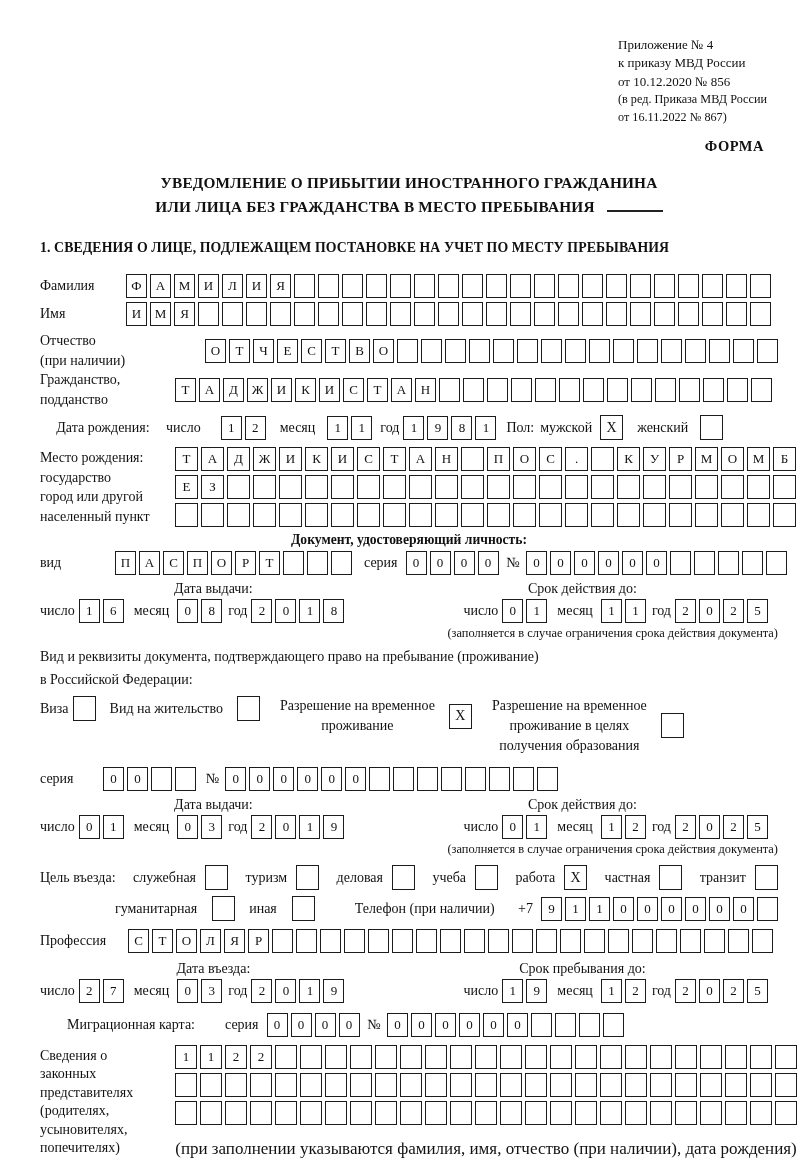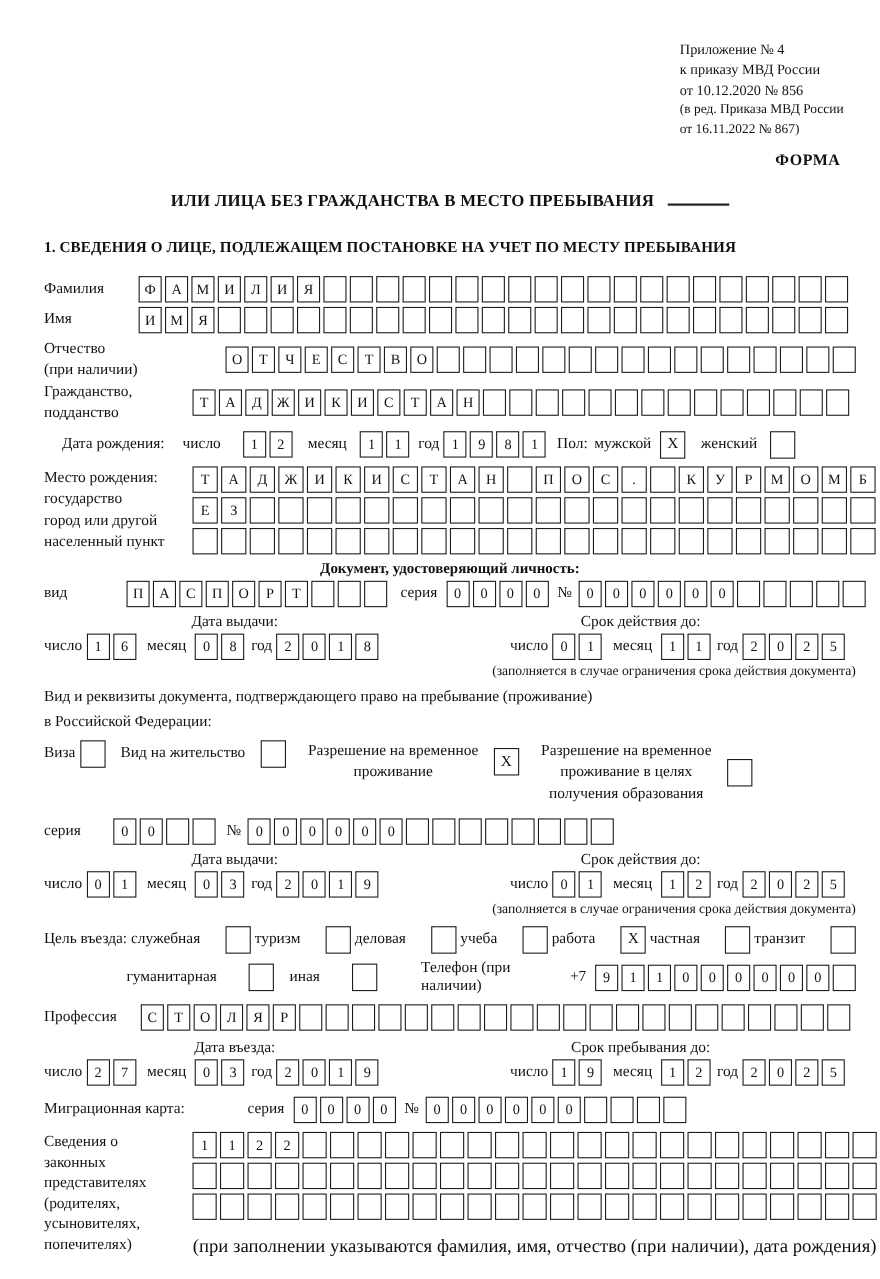--- a/index.html
+++ b/index.html
@@ -14,21 +14,21 @@
   .hdr-ref .note{font-size:12.2px;}
   .forma{text-align:right;padding-right:14px;font-weight:bold;font-size:14.5px;margin-top:12px;letter-spacing:.5px;}
   .title{text-align:center;font-weight:bold;font-size:15.3px;line-height:1.55;margin-top:16px;letter-spacing:.2px;}
   .blankline{display:inline-block;width:56px;border-bottom:2.2px solid #222;height:13px;margin-left:12px;}
   .sec{font-weight:bold;font-size:13.8px;margin-top:22px;letter-spacing:.1px;}
   
   .row{display:flex;align-items:center;}
   .vc{align-items:center;}
   .lbl{font-size:14px;flex:none;}
   .lbl2{font-size:14px;line-height:19.5px;flex:none;}
-  .w75{width:75px;}.w86{width:86px;}.w128{width:126px;text-align:center;}.w135{width:135px;}.w165{width:165px;}.w88{width:88px;}.w63{width:63px;}.w155{width:155px;}
+  .w75{width:75px;}.w86{width:86px;}.w128{width:126px;text-align:center;}.w135{width:135px;}.w165{width:165px;}.w88{width:88px;}.w63{width:63px;}.w155{width:155px;text-align:right;}
   .ml4{margin-left:4px;}.ml6{margin-left:6px;}.ml8{margin-left:8px;}.ml10{margin-left:10px;}
   .ml12{margin-left:12px;}.ml14{margin-left:14px;}.ml20{margin-left:20px;}.ml30{margin-left:30px;}
   .ml40{margin-left:40px;}.ml75{margin-left:75px;}
   
   .cells{display:flex;gap:3px;flex:none;}
   .cell{
     flex:none;width:21px;height:24px;box-sizing:border-box;border:1.6px solid #1c1c1c;
     display:flex;align-items:center;justify-content:center;font-size:13px;background:#fff;
   }
   .cells.wide .cell{width:23px;}
@@ -44,39 +44,40 @@
   .dhead .halfL{width:47%;text-align:center;}
   .dhead .halfR{width:53%;text-align:center;}
   .drow{display:flex;justify-content:space-between;padding-right:10px;}
   .dgroup{display:flex;align-items:center;font-size:14px;}
   .note-r{text-align:right;font-size:12.4px;}
   .plain{font-size:14px;}
   .opt-row{display:flex;align-items:flex-start;}
   .opt{display:flex;align-items:center;font-size:14px;line-height:1.4;}
   .optlines{text-align:center;}
   .purpose-row{display:flex;align-items:center;justify-content:space-between;font-size:14px;}
-  .pitem{display:flex;align-items:center;gap:23px;}
+  .pitem{display:flex;align-items:center;gap:9px;}
   .note-c{font-size:17px;text-align:center;}
 </style>
 </head>
 <body>
 
 <div class="page">
 
   <div class="hdr-ref">
     <div>Приложение № 4</div>
     <div>к приказу МВД России</div>
     <div>от 10.12.2020 № 856</div>
     <div class="note">(в ред. Приказа МВД России</div>
     <div class="note">от 16.11.2022 № 867)</div>
   </div>
 
   <div class="forma">ФОРМА</div>
 
   <div class="title">
+    <div>УВЕДОМЛЕНИЕ О ПРИБЫТИИ ИНОСТРАННОГО ГРАЖДАНИНА</div>
     <div><span>ИЛИ ЛИЦА БЕЗ ГРАЖДАНСТВА В МЕСТО ПРЕБЫВАНИЯ</span><span class="blankline"></span></div>
   </div>
 
   <div class="sec">1. СВЕДЕНИЯ О ЛИЦЕ, ПОДЛЕЖАЩЕМ ПОСТАНОВКЕ НА УЧЕТ ПО МЕСТУ ПРЕБЫВАНИЯ</div>
 
   <div class="row vc" style="margin-top:18px">
     <div class="lbl w86">Фамилия</div>
     <div class="cells">
         <span class="cell">Ф</span>
         <span class="cell">А</span>

